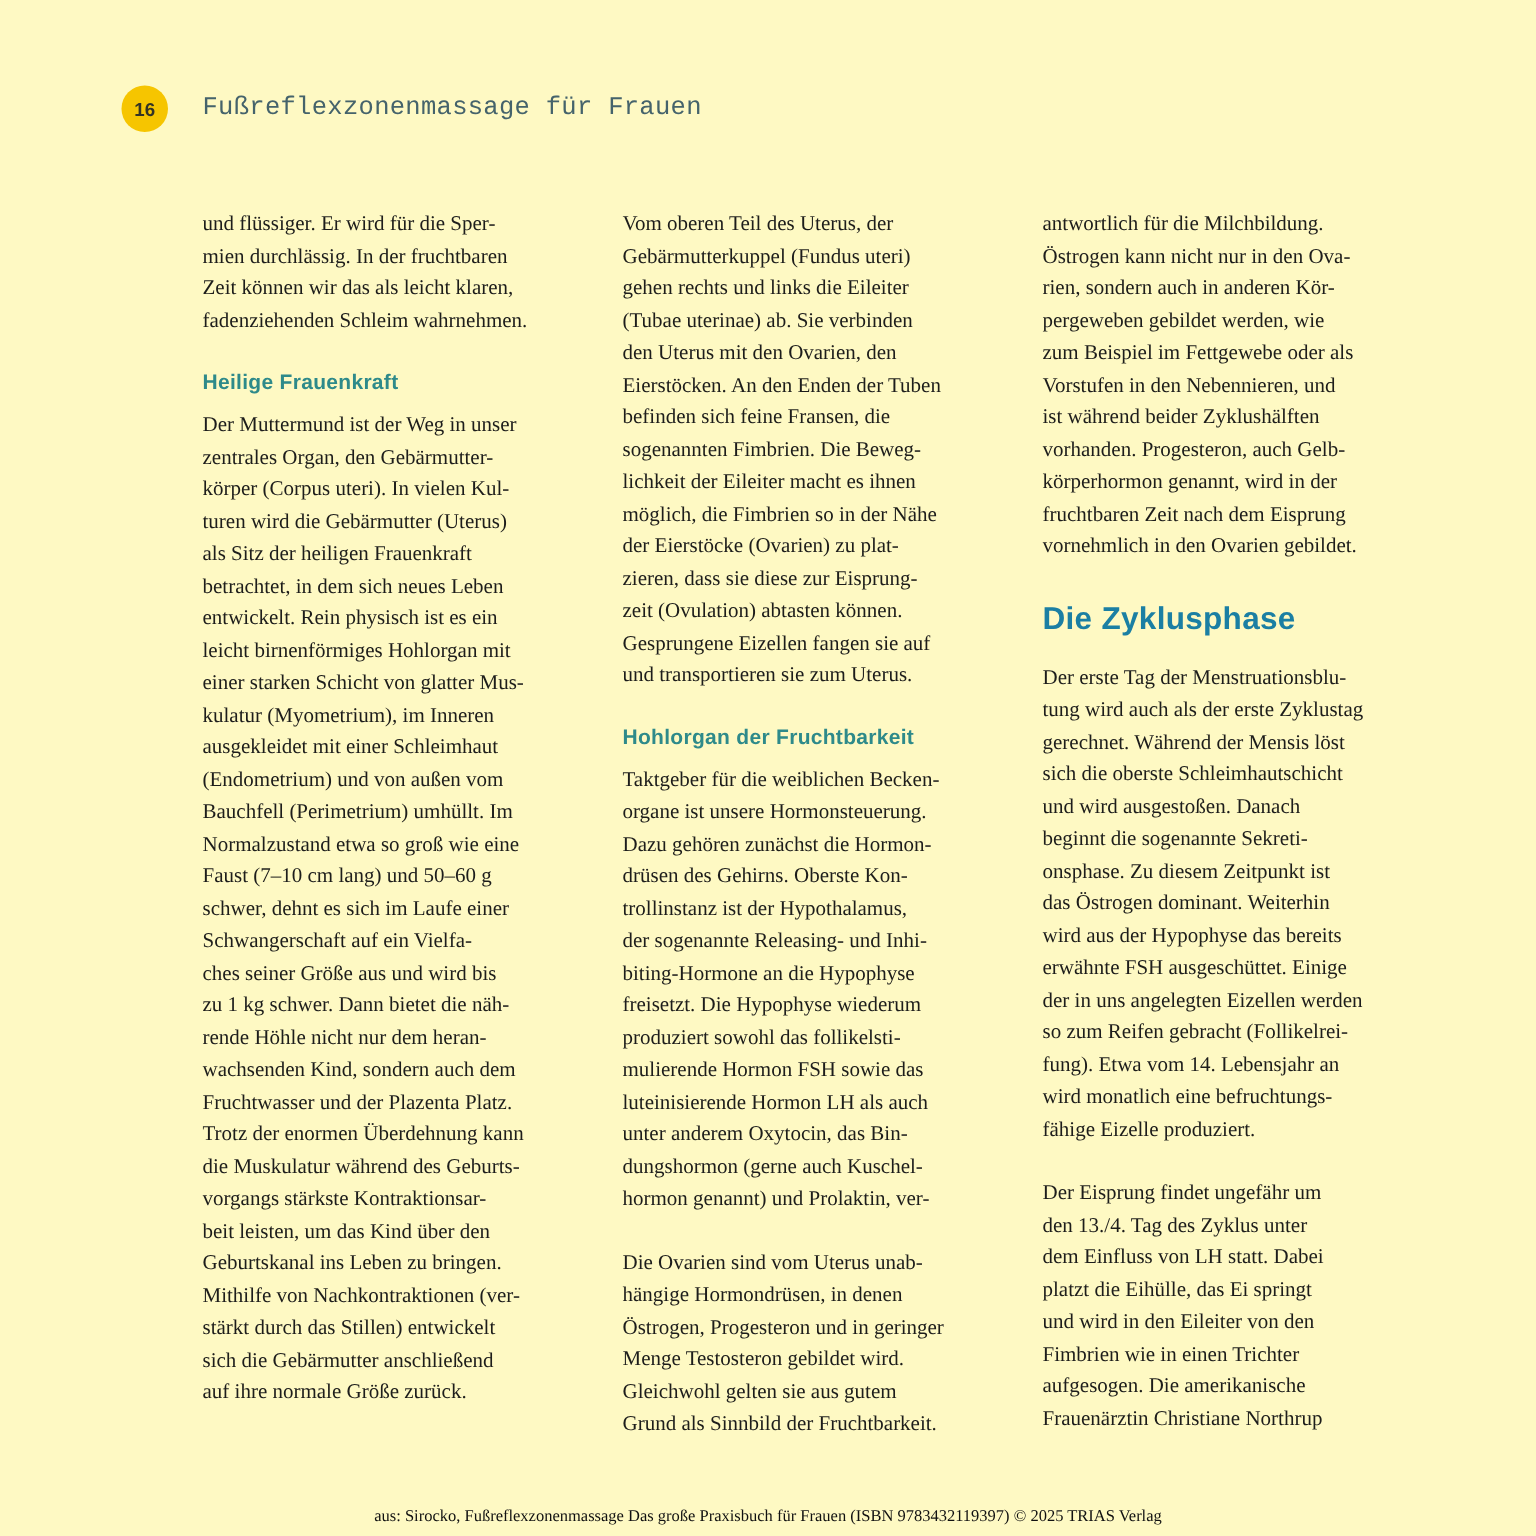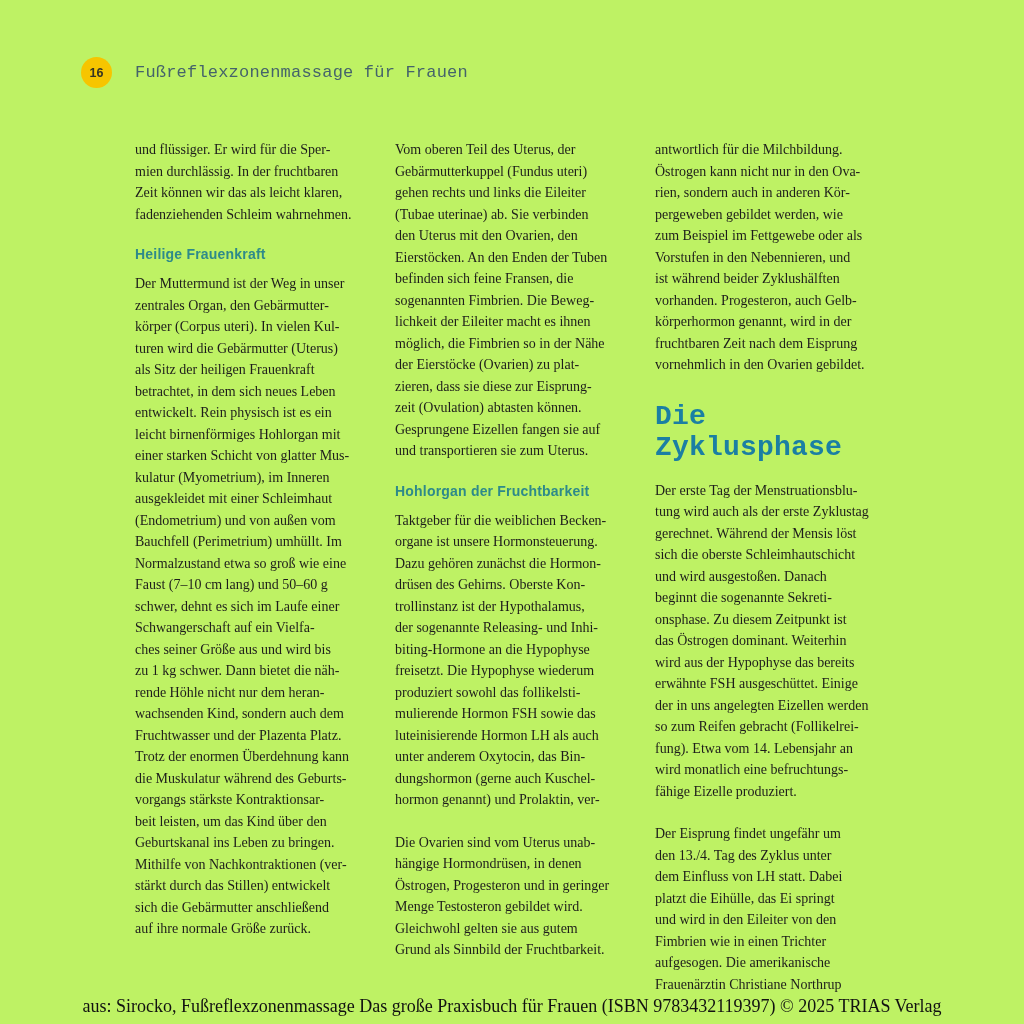--- a/index.html
+++ b/index.html
@@ -9,21 +9,21 @@
     --chapter-teal: #1b7fa3;
     --header-text: #45636b;
     --body-text: #1d1d1b;
   }
   * { margin: 0; padding: 0; box-sizing: border-box; }
   html, body { background: #e8e8e8; }
   .page {
     position: relative;
     width: 1024px;
     height: 1024px;
-    background: #bef264;
+    background: #fef9c3;
     font-family: "Liberation Serif", "DejaVu Serif", serif;
     color: var(--body-text);
     overflow: hidden;
   }
   
   .page-header {
     position: absolute;
     left: 81px;
     top: 57px;
     display: flex;
@@ -49,21 +49,21 @@
     color: var(--header-text);
     letter-spacing: 0.2px;
   }
   
   .content-columns {
     position: absolute;
     left: 135px;
     top: 139px;
     width: 780px;
     display: flex;
-    gap: 20px;
+    gap: 40px;
   }
   .column {
     width: 240px;
     flex: 0 0 240px;
     overflow: hidden;
   }
   .p {
     font-size: 14px;
     line-height: 21.5px;
     white-space: pre-line;
@@ -73,35 +73,35 @@
   .column .p:last-child { margin-bottom: 0; }
   .h2 {
     font-family: "Liberation Sans", sans-serif;
     font-size: 14px;
     font-weight: 600;
     color: var(--heading-teal);
     margin: 14px 0 11px 0;
     letter-spacing: 0.2px;
   }
   .h1 {
-    font-family: Liberation Mono, monospace;
-    font-size: 28px;
+    font-family: Liberation Sans, sans-serif;
+    font-size: 21px;
     font-weight: 600;
     color: var(--chapter-teal);
     margin: 25px 0 17px 0;
     letter-spacing: 0.2px;
   }
   
   .footer-credit {
     position: absolute;
     left: 0;
     bottom: 7px;
     width: 100%;
     text-align: center;
-    font-size: 18px;
+    font-size: 11px;
     color: #111;
     font-family: "Liberation Serif", "DejaVu Serif", serif;
   }
 </style>
 </head>
 <body>
 
 <div class="page">
 
   <div class="page-header">

